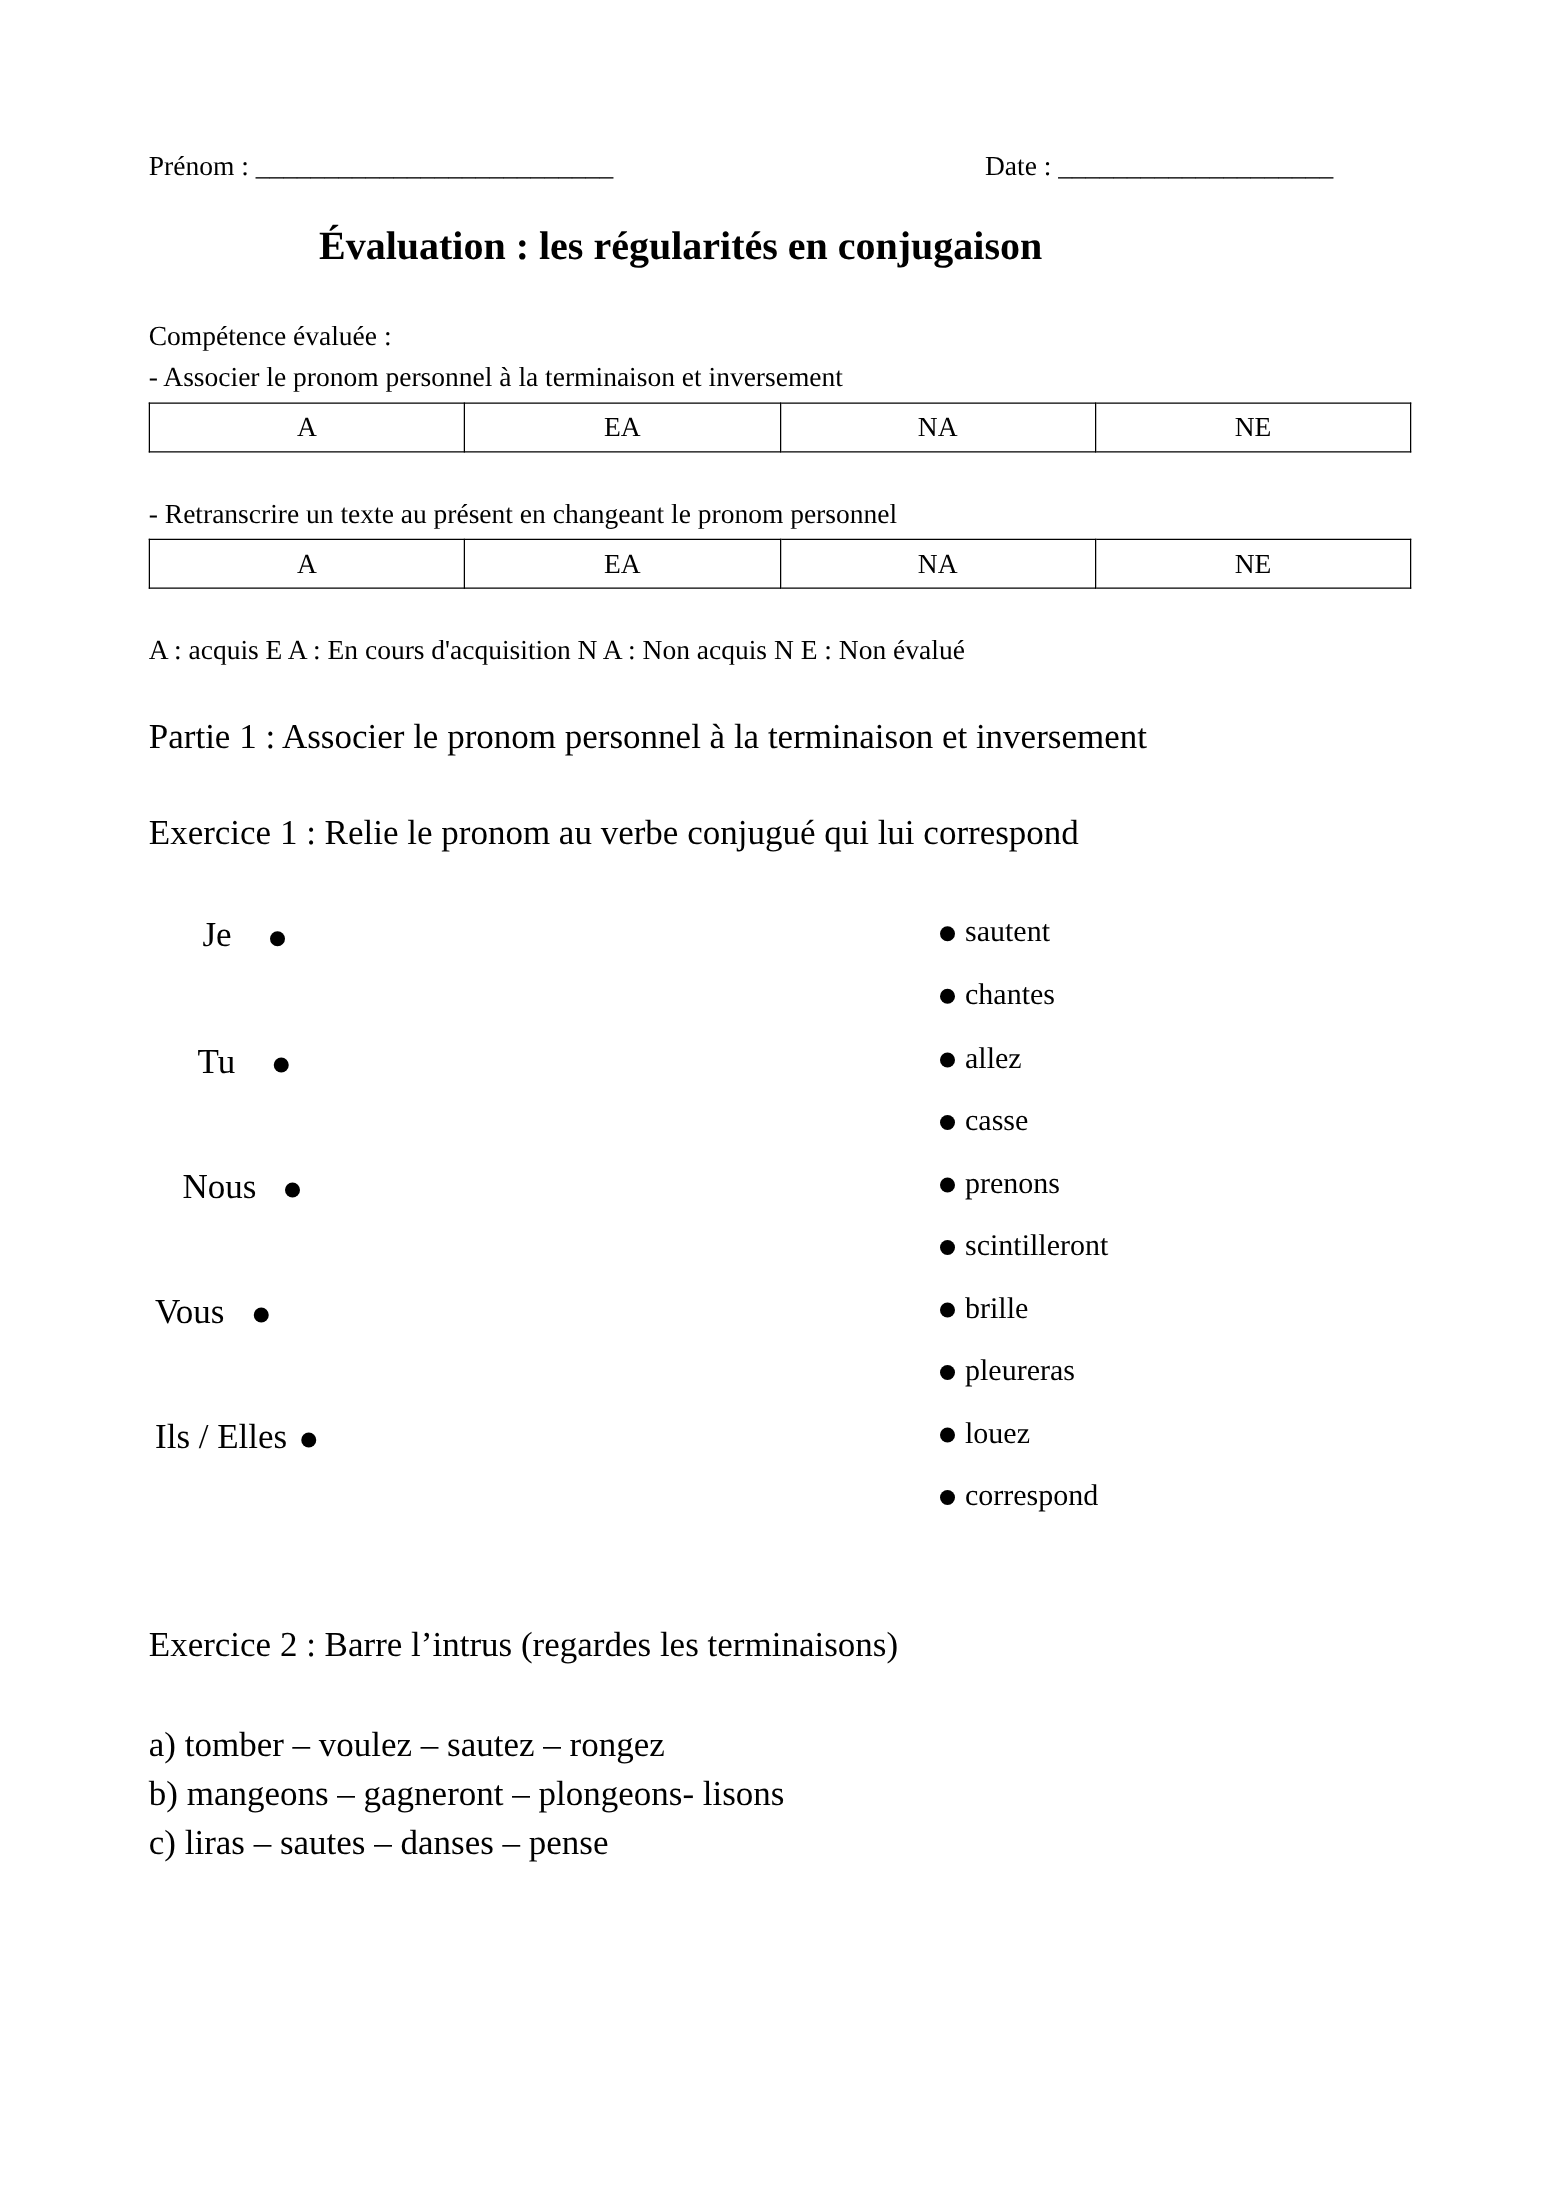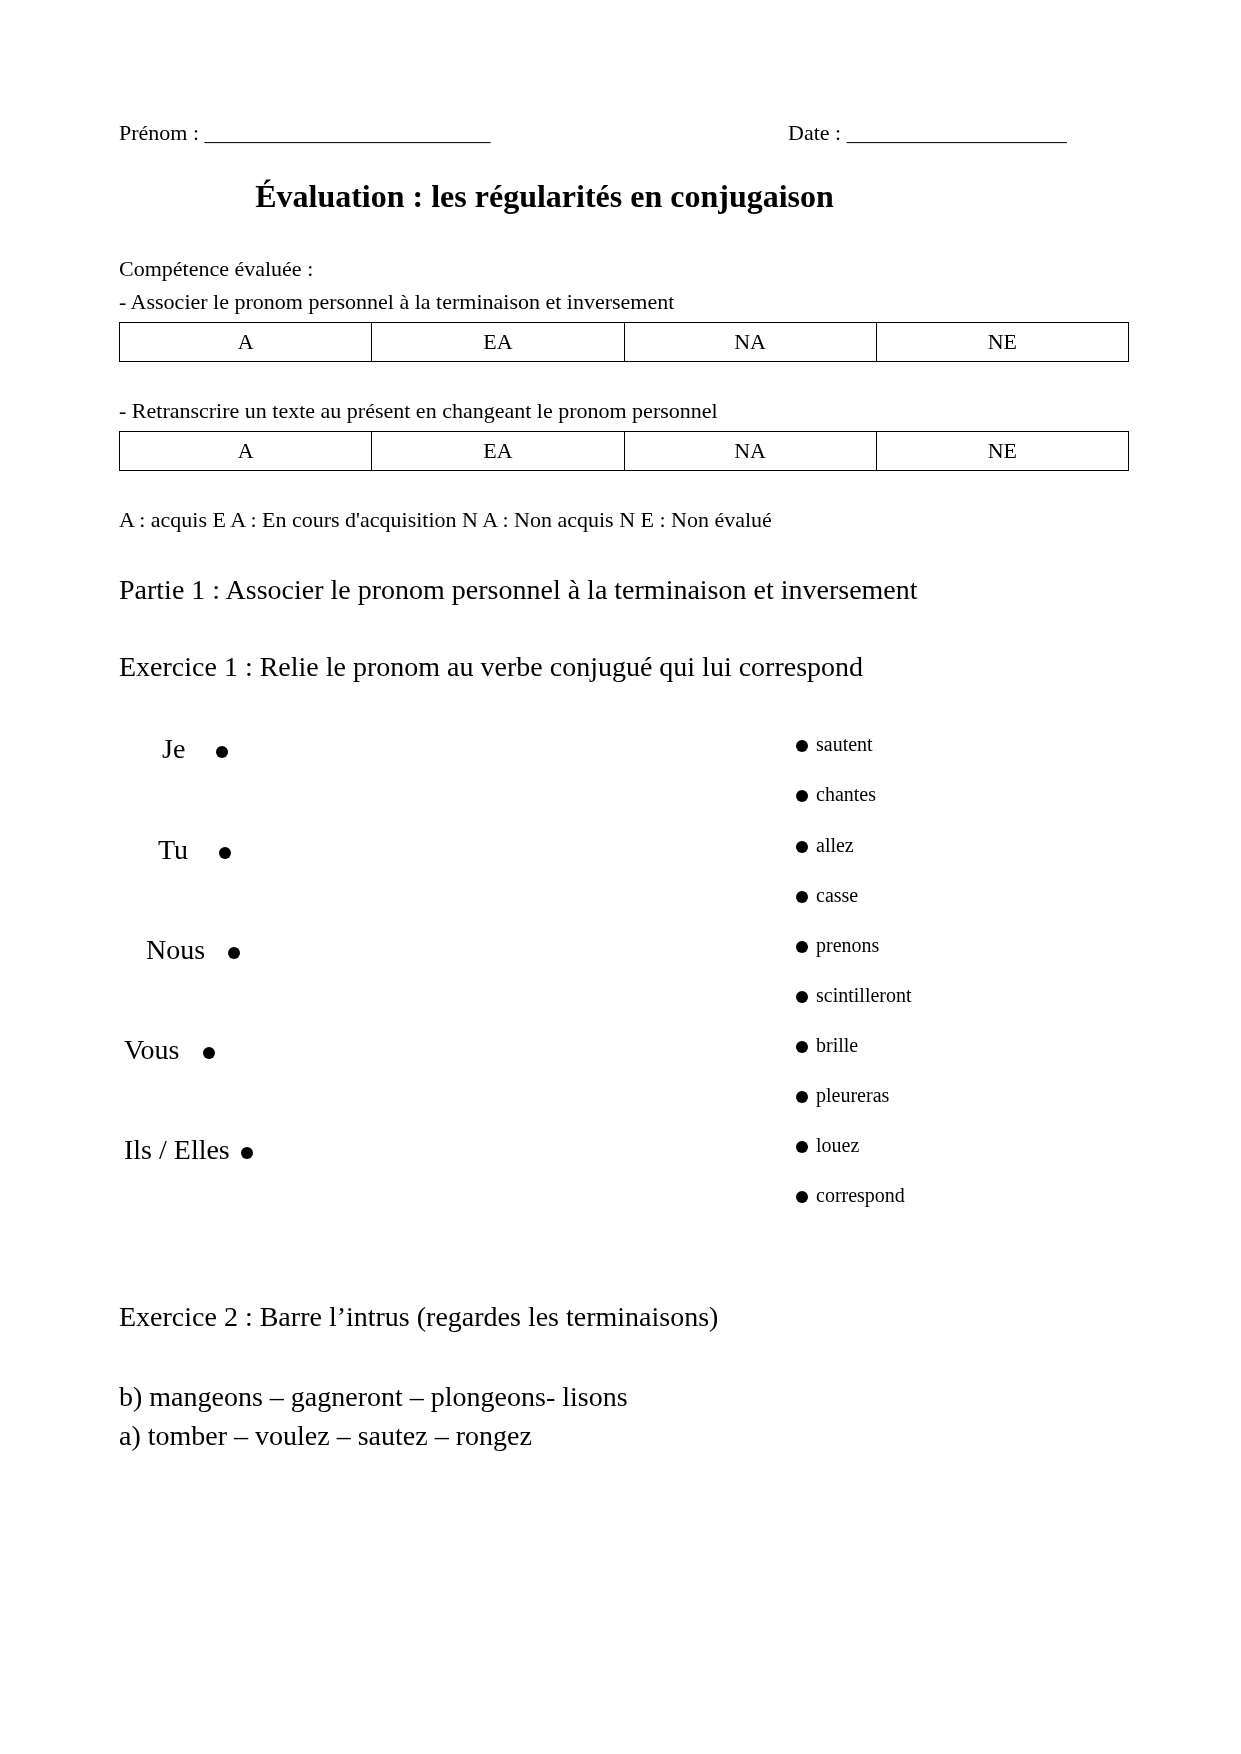--- a/index.html
+++ b/index.html
@@ -6,21 +6,21 @@
   body { width: 1241px; height: 1754px; position: relative; overflow: hidden;
          font-family: "Liberation Serif", serif; color: #000; }
   .abs { position: absolute; white-space: nowrap; }
   .f22 { font-size: 22px; }
   .f28 { font-size: 28px; }
   .title { font-size: 32px; font-weight: bold; left: 0; width: 1089px; text-align: center; top: 178px; }
   table.grade { position: absolute; left: 119px; width: 1010px; border-collapse: collapse; table-layout: fixed; }
   table.grade td { border: 1.5px solid #000; text-align: center; font-size: 22px; height: 38px; padding: 0; }
   .dot { display: inline-block; width: 12px; height: 12px; border-radius: 50%; background: #000; vertical-align: middle; }
   .pron { position: absolute; font-size: 28px; }
-  .verb { position: absolute; left: 796px; font-size: 20px; }
+  .verb { position: absolute; left: 752px; font-size: 24px; }
   .verb .dot { margin-right: 8px; }
   .ex2 { position: absolute; left: 119px; font-size: 28px; line-height: 39px; }
 </style>
 </head>
 <body>
 
 <div class="abs f22" style="left:119px; top:120px;">
   <span>Prénom :</span>
   <span>__________________________</span>
 </div>
@@ -88,15 +88,16 @@
 <div class="verb" style="top:884px;"><span class="dot"></span><span>casse</span></div>
 <div class="verb" style="top:934px;"><span class="dot"></span><span>prenons</span></div>
 <div class="verb" style="top:984px;"><span class="dot"></span><span>scintilleront</span></div>
 <div class="verb" style="top:1034px;"><span class="dot"></span><span>brille</span></div>
 <div class="verb" style="top:1084px;"><span class="dot"></span><span>pleureras</span></div>
 <div class="verb" style="top:1134px;"><span class="dot"></span><span>louez</span></div>
 <div class="verb" style="top:1184px;"><span class="dot"></span><span>correspond</span></div>
 
 <div class="abs f28" style="left:119px; top:1301px;">Exercice 2 : Barre l’intrus (regardes les terminaisons)</div>
 <div class="ex2" style="top:1377px;">
+  <div>a) tomber – voulez – sautez – rongez</div>
   <div>b) mangeons – gagneront – plongeons- lisons</div>
-  <div>a) tomber – voulez – sautez – rongez</div>
+  <div>c) liras – sautes – danses – pense</div>
 </div>
 
 </body></html>

